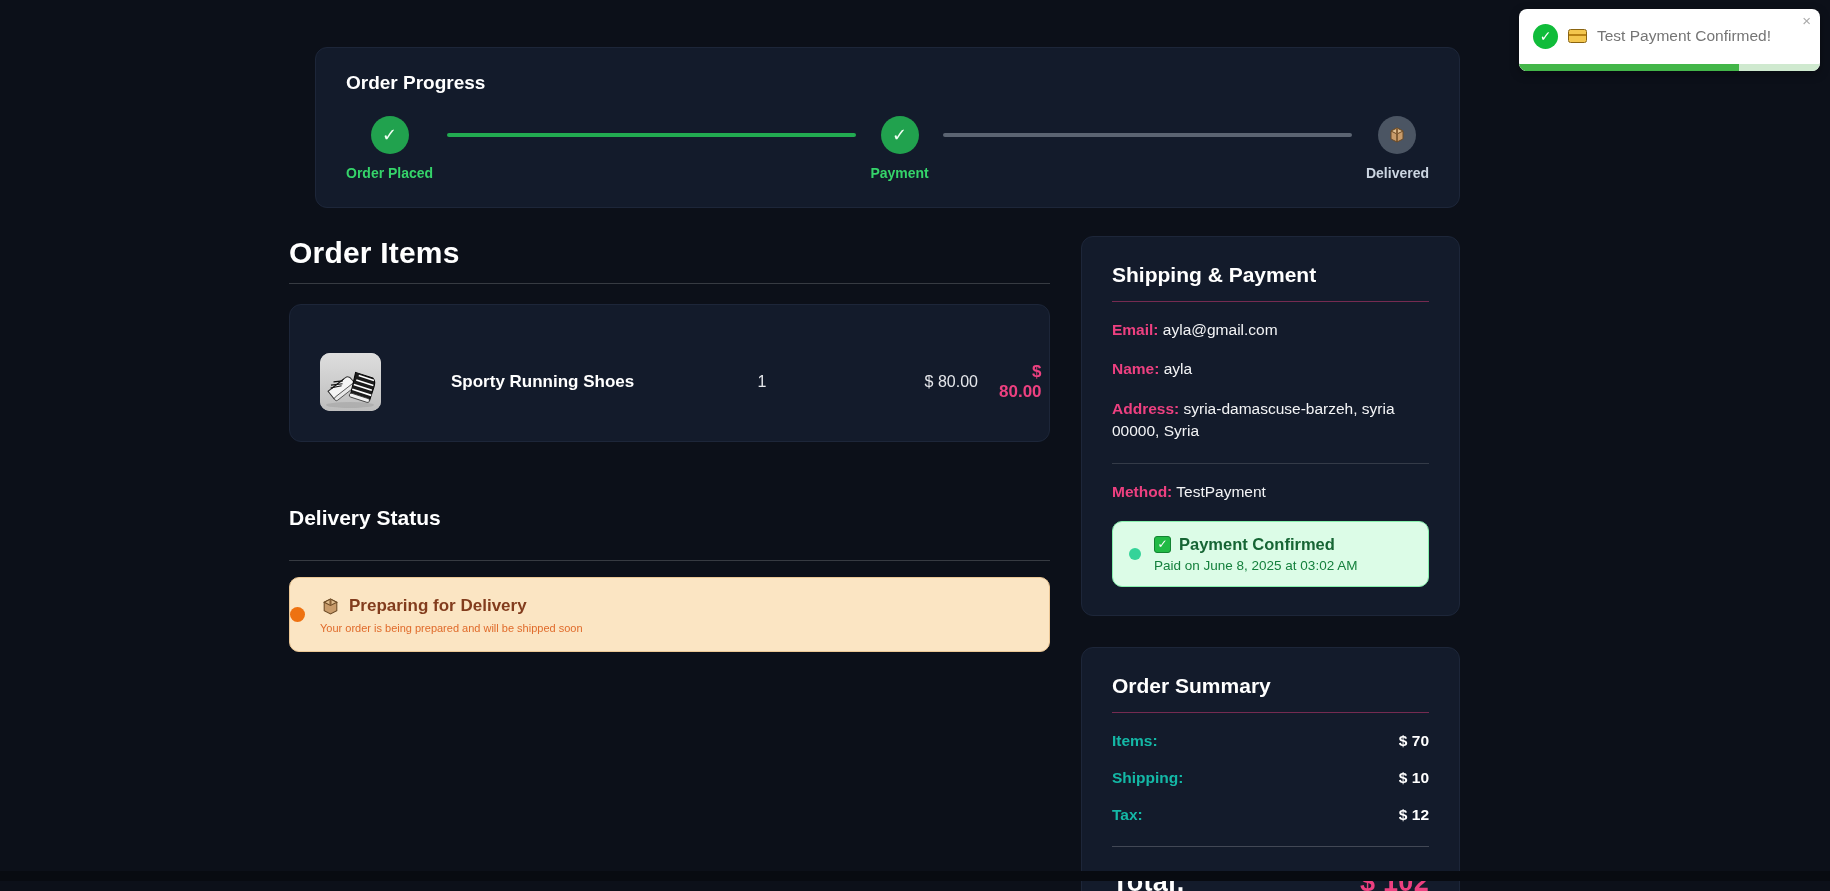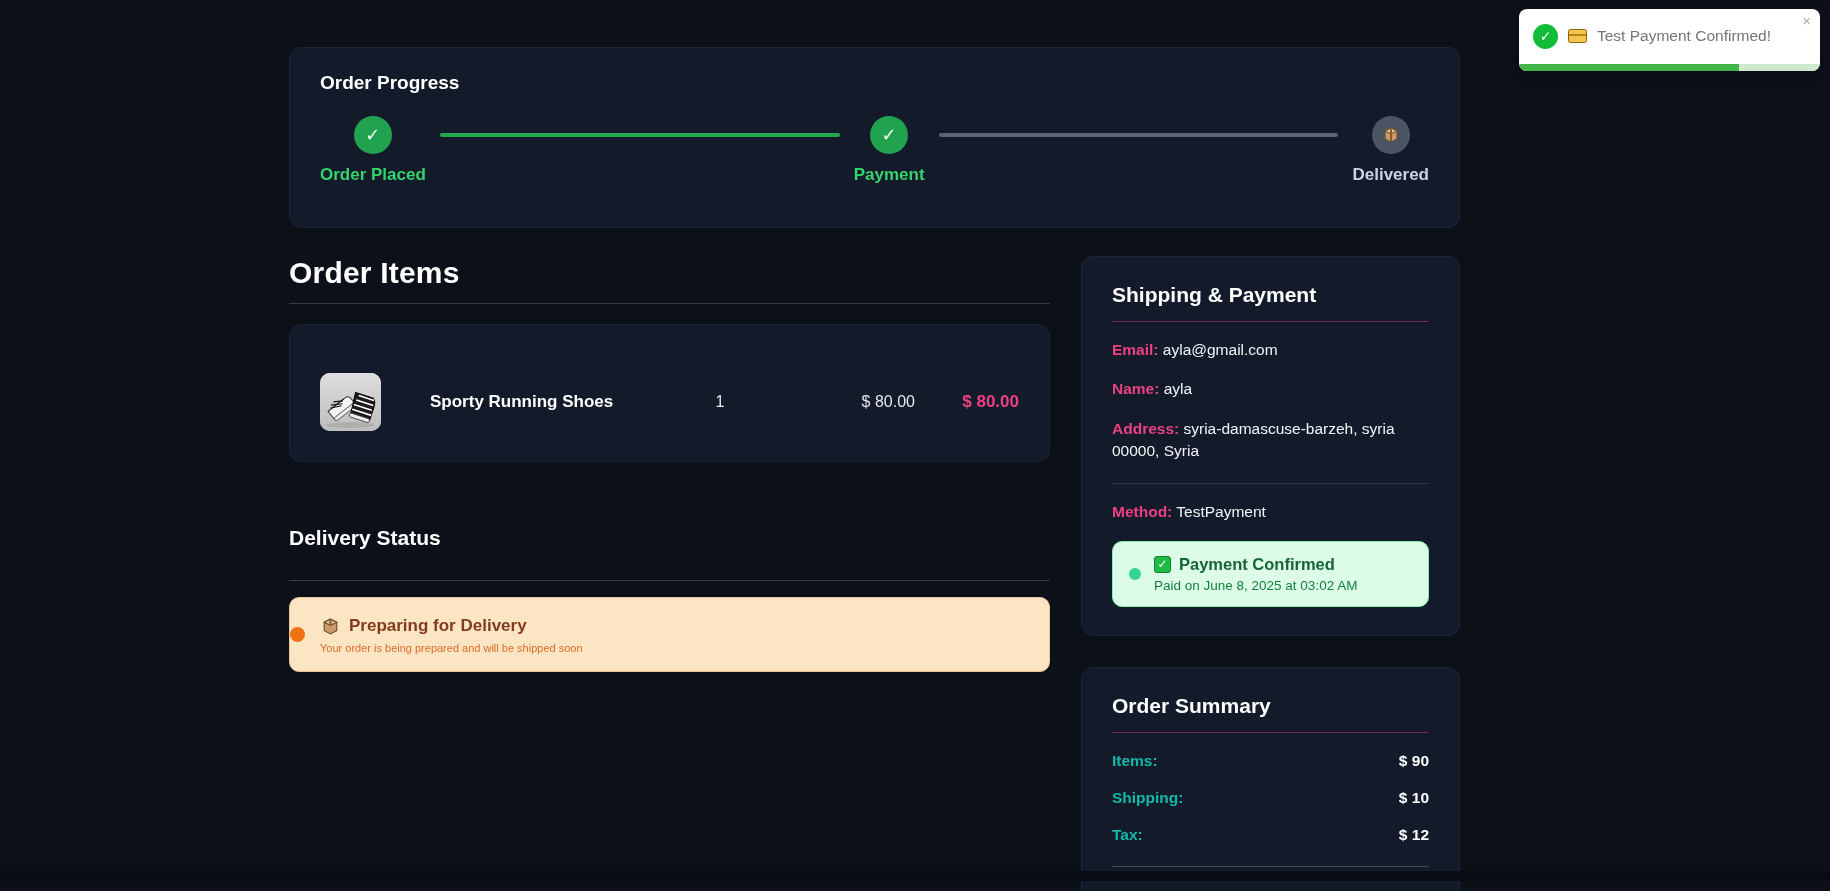--- a/index.html
+++ b/index.html
@@ -32,32 +32,32 @@
   .container{width:1171px;margin-left:289px;padding-top:47px;}
 
   
   .card{
     background:var(--card-bg);
     border:1px solid #1d2639;
     border-radius:12px;
   }
 
   
-  .progress-card{padding:24px 30px 42px 30px;}
+  .progress-card{padding:24px 30px 26px 30px;margin-left:26px;}
   .progress-title{font-size:19px;font-weight:700;color:#fff;}
   .steps{display:flex;align-items:flex-start;margin-top:22px;}
   .step{display:flex;flex-direction:column;align-items:center;gap:11px;}
   .step-circle{
     width:38px;height:38px;border-radius:50%;
     display:flex;align-items:center;justify-content:center;
     font-size:18px;line-height:1;
   }
   .step-circle.done{background:var(--success-green);color:#eafbе7;color:#f2fff4;}
   .step-circle.pending{background:var(--pending-gray);}
-  .step-label{font-size:17px;font-weight:700;}
+  .step-label{font-size:14px;font-weight:700;}
   .step-label.done{color:var(--success-green-bright);}
   .step-label.pending{color:#cbd5e1;}
   .connector{flex:1;height:4px;border-radius:2px;margin:17px 14px 0 14px;}
   .connector.done{background:#22ab51;}
   .connector.pending{background:var(--connector-pending);}
 
   
   .columns{display:flex;margin-top:28px;gap:31px;}
   .left-col{width:761px;}
   .right-col{width:379px;}
@@ -66,21 +66,21 @@
   .items-title{
     font-size:30px;font-weight:800;color:#fff;letter-spacing:.2px;
     padding-bottom:13px;border-bottom:1px solid rgba(255,255,255,.18);
   }
   .items-card{margin-top:20px;padding:26px 30px 30px 30px;}
   .items-grid{display:grid;grid-template-columns:110px 230px 120px 135px 1fr;align-items:center;}
   .items-head{padding-bottom:14px;border-bottom:1px solid rgba(237,64,128,.55);}
   .col-h{font-size:15px;font-weight:700;color:var(--accent-pink);letter-spacing:.2px;}
   .c-center{text-align:center;}
   .c-right{text-align:right;}
-  .items-row{padding-top:22px;}
+  .items-row{padding-top:22px;gap:21px;}
   .prod-img{
     width:61px;height:58px;border-radius:10px;overflow:hidden;display:block;
     background:#cfcfcf;
   }
   .cell-product{font-size:17px;font-weight:700;color:#fff;}
   .cell-qty{font-size:16px;color:#e5e7eb;}
   .cell-price{font-size:16px;color:#e5e7eb;}
   .cell-total{font-size:17px;font-weight:800;color:var(--accent-pink);}
 
   
@@ -284,21 +284,21 @@
               </div>
               <div class="confirm-sub">Paid on June 8, 2025 at 03:02 AM</div>
             </div>
           </div>
         </section>
 
         <section class="card summary-card">
           <h2 class="side-title">Order Summary</h2>
           <div class="sum-row">
             <span class="sum-label">Items:</span>
-            <span class="sum-value">$ 90</span>
+            <span class="sum-value">$ 70</span>
           </div>
           <div class="sum-row">
             <span class="sum-label">Shipping:</span>
             <span class="sum-value">$ 10</span>
           </div>
           <div class="sum-row">
             <span class="sum-label">Tax:</span>
             <span class="sum-value">$ 12</span>
           </div>
           <hr class="sum-divider">

